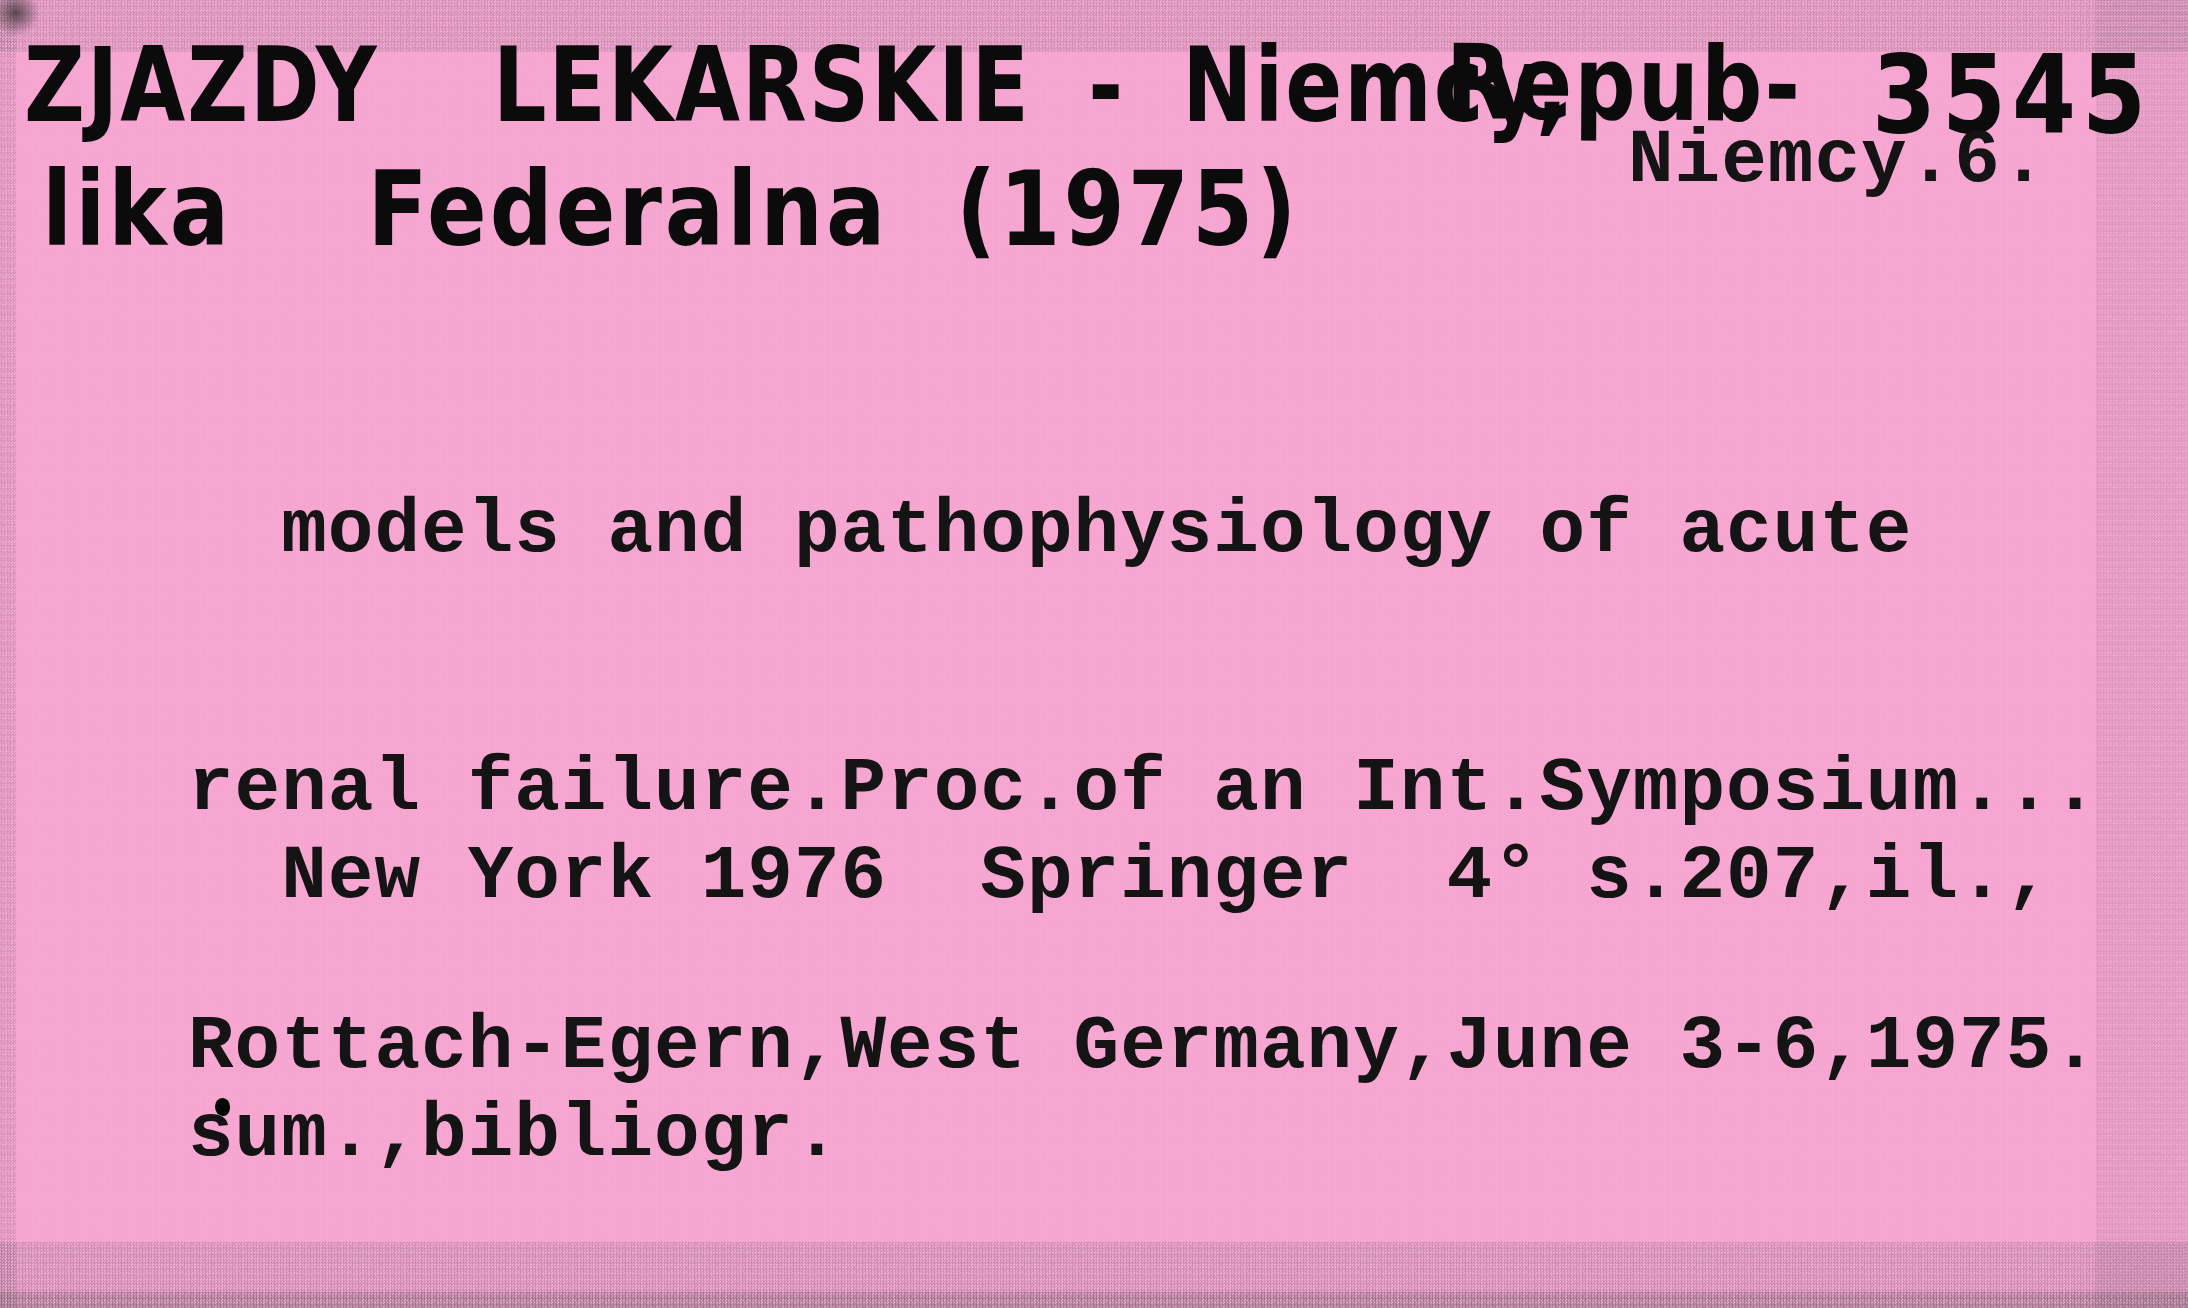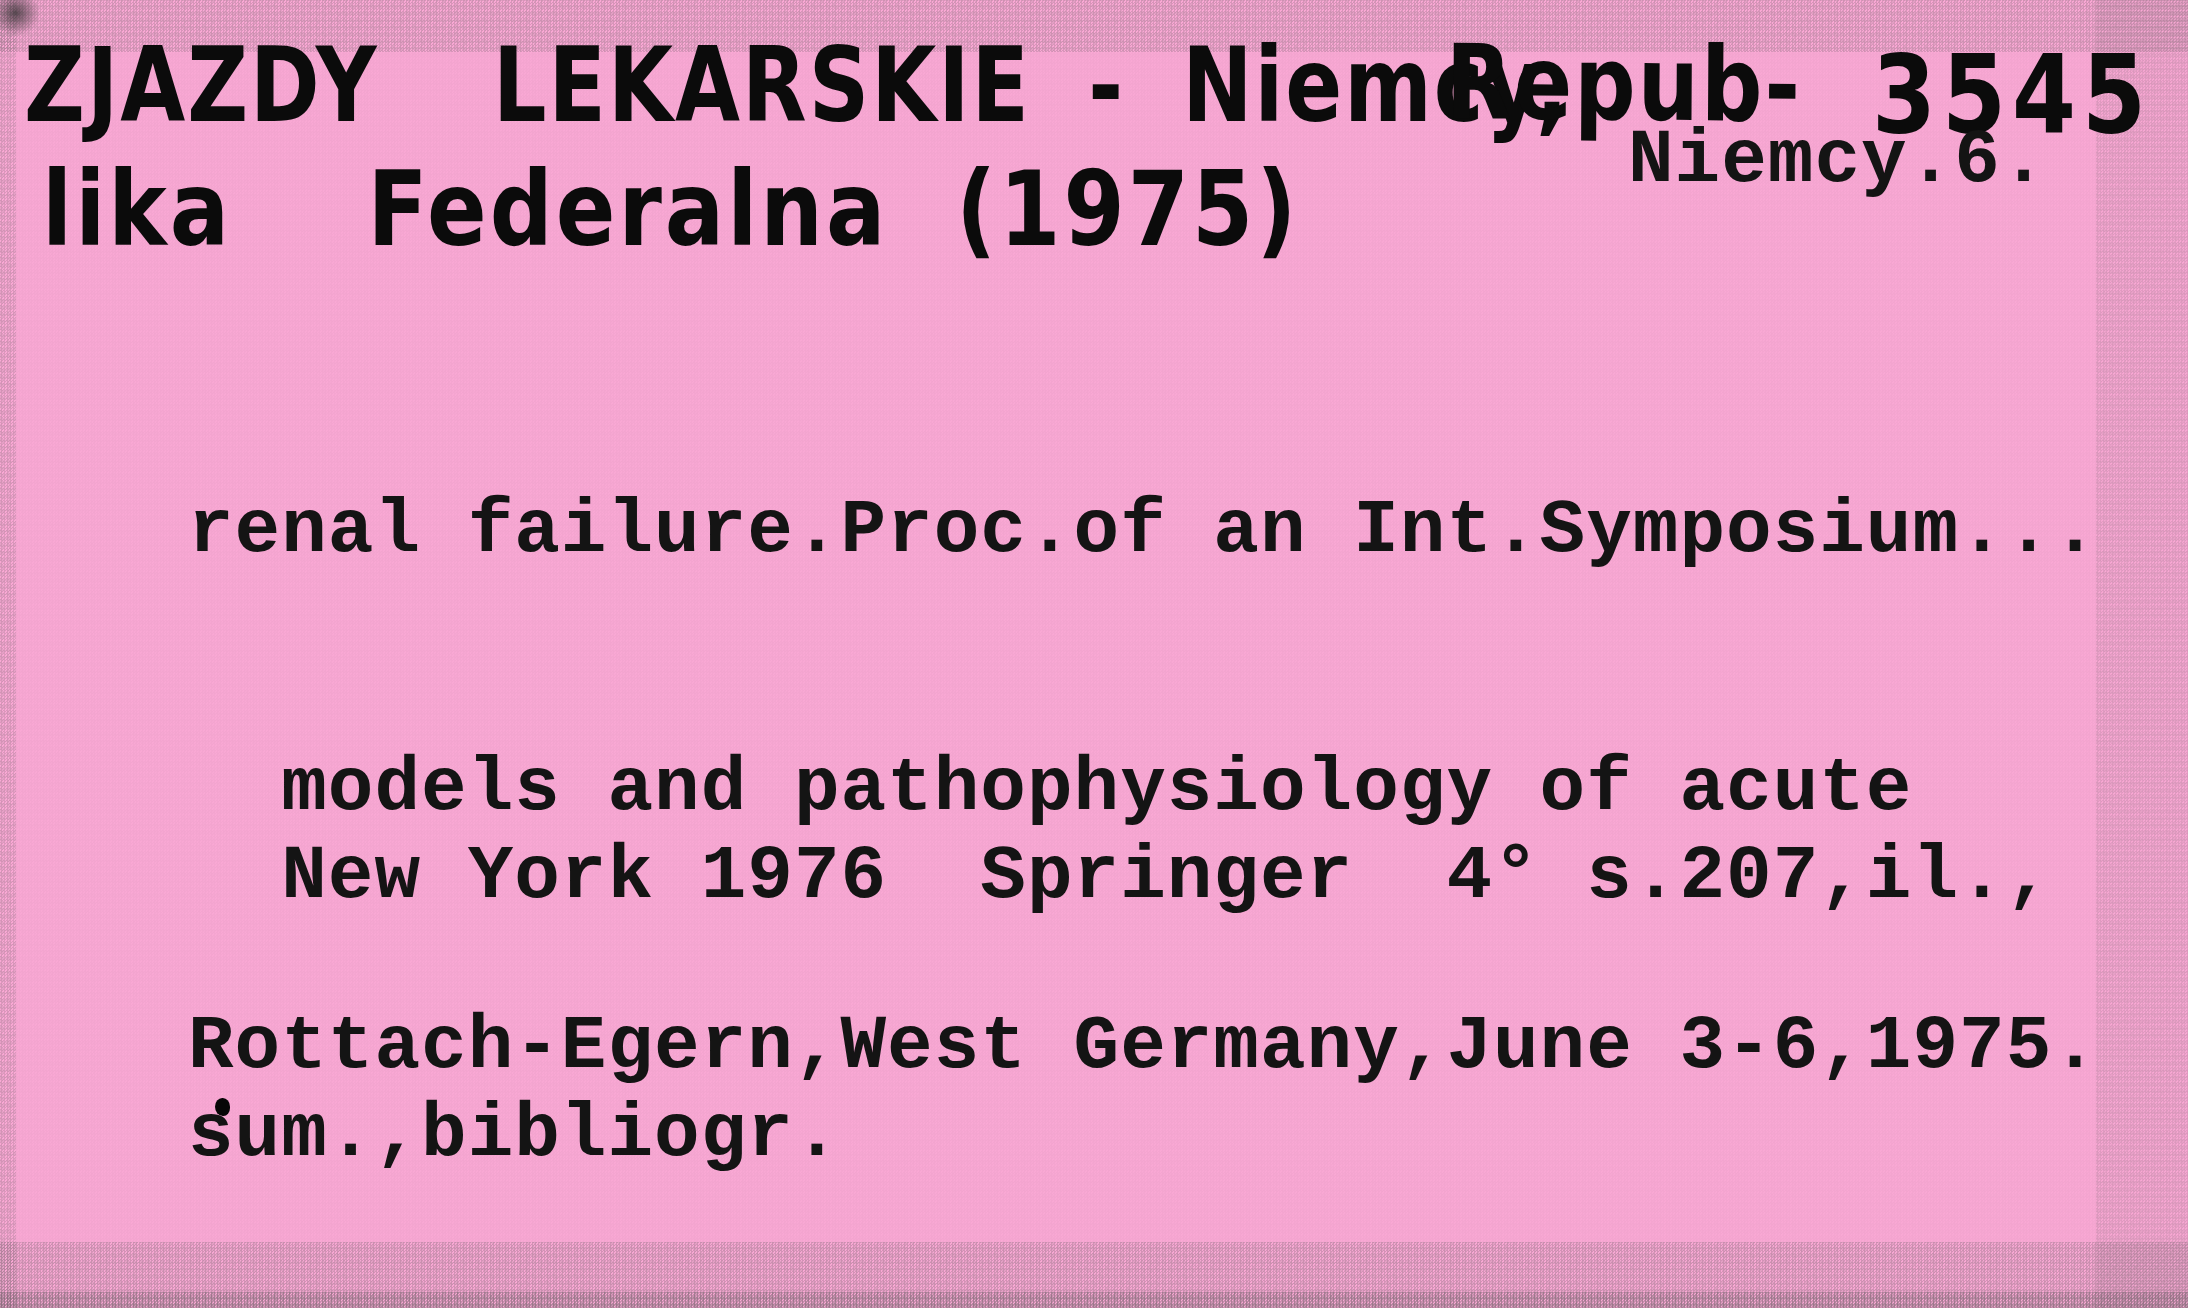--- a/index.html
+++ b/index.html
@@ -74,22 +74,22 @@
   <div class="smudge-topleft"></div>
   <div class="ink-dot"></div>
 
   <div class="hw hw-line1-left">ZJAZDY  LEKARSKIE - Niemcy,</div>
   <div class="hw hw-line1-right">Repub-</div>
   <div class="hw hw-number">3545</div>
   <div class="tw tw-suppl">Niemcy.6.</div>
   <div class="hw hw-line2">lika  Federalna (1975)</div>
 
   <div class="tw tw-block block-title">
+    <div class="line">  models and pathophysiology of acute</div>
     <div class="line">renal failure.Proc.of an Int.Symposium...</div>
-    <div class="line">  models and pathophysiology of acute</div>
     <div class="line">Rottach-Egern,West Germany,June 3-6,1975.</div>
   </div>
 
   <div class="tw tw-block block-imprint">
     <div class="line">  New York 1976  Springer  4° s.207,il.,</div>
     <div class="line">sum.,bibliogr.</div>
     
   </div>
 
 </div>

